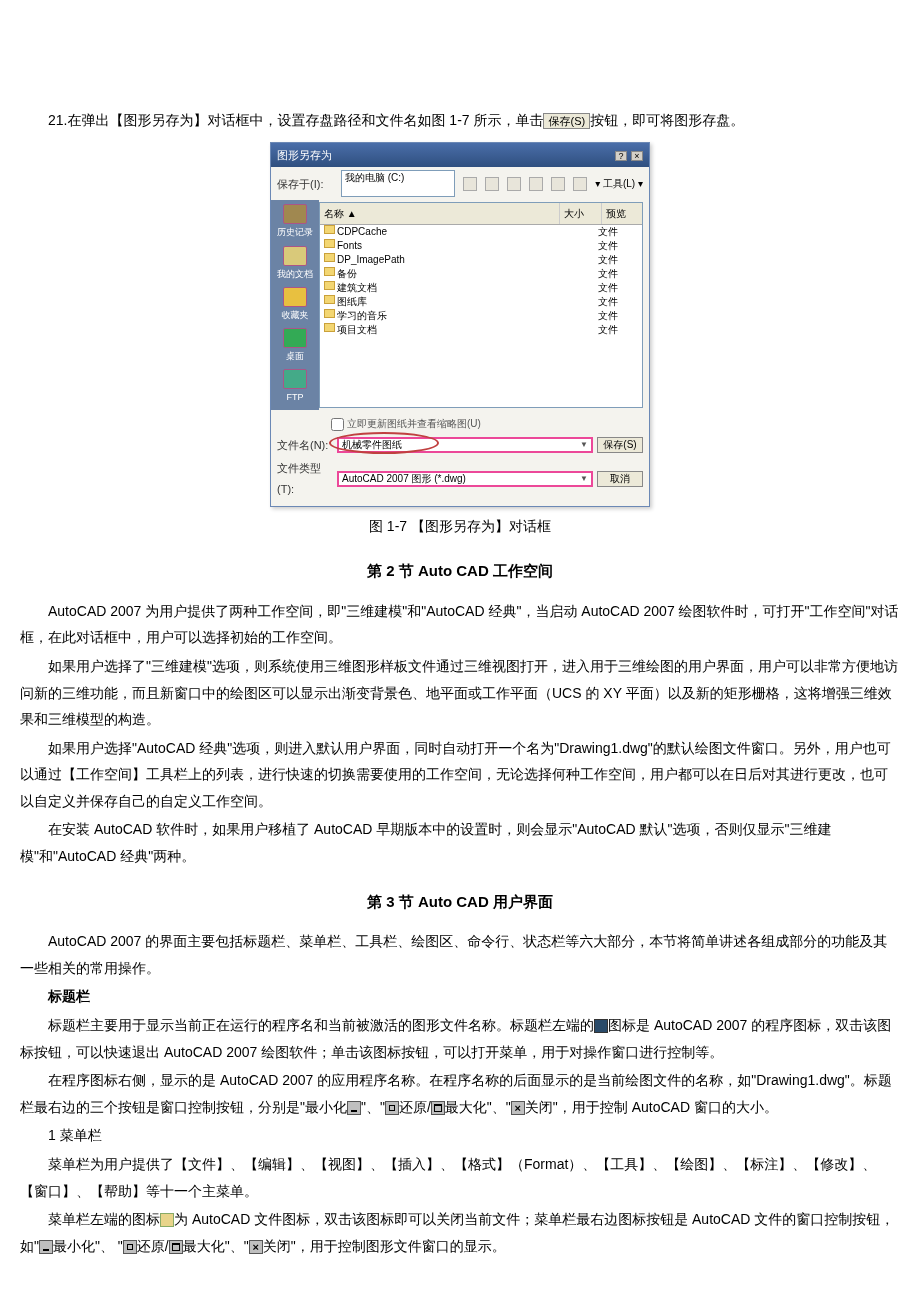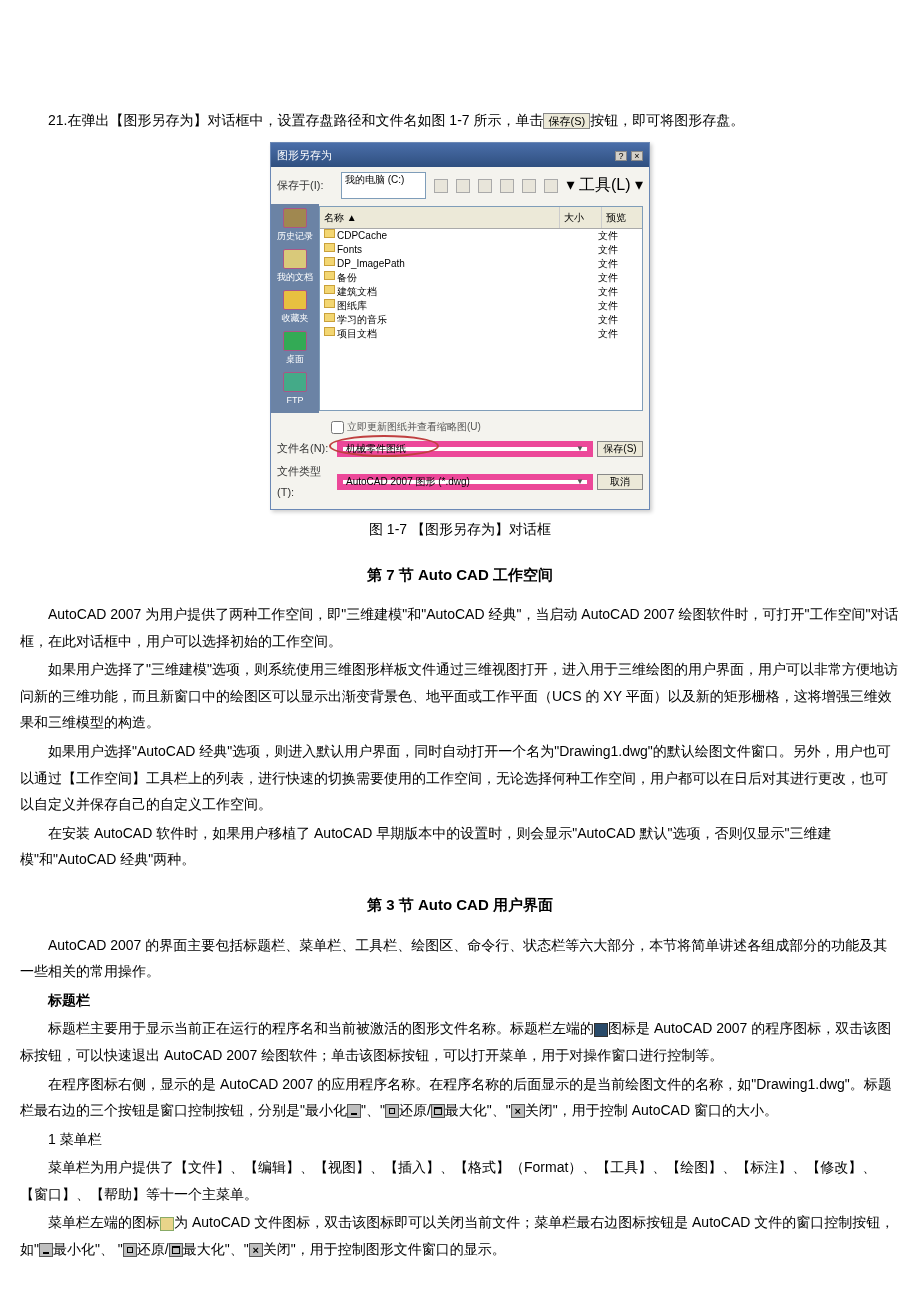--- a/index.html
+++ b/index.html
@@ -103,21 +103,21 @@
   .fp-head span:nth-child(3){ width:40px; padding:1px 4px; }
   .fp-row { display:flex; font-size:10px; padding:0 4px; line-height:14px; }
   .fp-row .fname { flex:1; display:flex; gap:2px; }
   .fp-row .ficon { width:11px; height:9px; background:#f3d672; border:1px solid #caa13a; display:inline-block; }
   .fp-row .fsize { width:42px; }
   .fp-row .ftype { width:40px; }
   .dlg-bottom { padding:4px 6px 6px 6px; }
   .chk { font-size:10px; color:#555; padding-left:54px; margin-bottom:2px; }
   .chk input { vertical-align:middle; margin-right:3px; }
   .dlg-brow { display:flex; align-items:center; gap:4px; margin-top:2px; position:relative; }
-  .dlg-brow .field { flex:1; height:16px; border:6px solid #ec4899; background:#fff; padding:0 3px; font-size:10px; line-height:14px; display:flex; align-items:center; justify-content:space-between; }
+  .dlg-brow .field { flex:1; height:16px; border:2px solid #ec4899; background:#fff; padding:0 3px; font-size:10px; line-height:14px; display:flex; align-items:center; justify-content:space-between; }
   .dlg-brow .field .arrow { font-size:8px; color:#555; }
   .dlg-btn { width:46px; height:16px; border:1px solid #888; background:#ece9d8; font-size:10px; text-align:center; line-height:14px; }
   .oval {
     position:absolute; left:52px; top:-3px; width:110px; height:22px;
     border:2px solid #c04040; border-radius:50%;
     pointer-events:none;
   }
 </style>
 </head>
 <body>
@@ -139,21 +139,21 @@
       </div>
       <div class="dlg-row">
         <span class="dlg-label">保存于(I):</span>
         <span class="dlg-select">我的电脑 (C:)</span>
         <span class="dlg-tool"></span>
         <span class="dlg-tool"></span>
         <span class="dlg-tool"></span>
         <span class="dlg-tool"></span>
         <span class="dlg-tool"></span>
         <span class="dlg-tool"></span>
-        <span style="font-size:16px;">▾ 工具(L) ▾</span>
+        <span style="font-size:10px;">▾ 工具(L) ▾</span>
       </div>
       <div class="dlg-body">
         <div class="places">
           <div class="place">
               <div class="picon"></div>
               <span>历史记录</span>
             </div>
           <div class="place">
               <div class="picon"></div>
               <span>我的文档</span>
@@ -243,21 +243,21 @@
               <span class="arrow">▼</span>
             </span>
           <span class="dlg-btn">取消</span>
         </div>
       </div>
     </div>
   </div>
 
   <p class="caption">图 1-7  【图形另存为】对话框</p>
 
-  <p class="section-title">第 7 节    Auto CAD 工作空间</p>
+  <p class="section-title">第 2 节    Auto CAD 工作空间</p>
 
   <p>AutoCAD 2007 为用户提供了两种工作空间，即"三维建模"和"AutoCAD 经典"，当启动 AutoCAD 2007 绘图软件时，可打开"工作空间"对话框，在此对话框中，用户可以选择初始的工作空间。</p>
   <p>如果用户选择了"三维建模"选项，则系统使用三维图形样板文件通过三维视图打开，进入用于三维绘图的用户界面，用户可以非常方便地访问新的三维功能，而且新窗口中的绘图区可以显示出渐变背景色、地平面或工作平面（UCS 的 XY 平面）以及新的矩形栅格，这将增强三维效果和三维模型的构造。</p>
   <p>如果用户选择"AutoCAD 经典"选项，则进入默认用户界面，同时自动打开一个名为"Drawing1.dwg"的默认绘图文件窗口。另外，用户也可以通过【工作空间】工具栏上的列表，进行快速的切换需要使用的工作空间，无论选择何种工作空间，用户都可以在日后对其进行更改，也可以自定义并保存自己的自定义工作空间。</p>
   <p>在安装 AutoCAD 软件时，如果用户移植了 AutoCAD 早期版本中的设置时，则会显示"AutoCAD 默认"选项，否则仅显示"三维建模"和"AutoCAD 经典"两种。</p>
 
   <p class="section-title">第 3 节    Auto CAD 用户界面</p>
 
   <p>AutoCAD 2007 的界面主要包括标题栏、菜单栏、工具栏、绘图区、命令行、状态栏等六大部分，本节将简单讲述各组成部分的功能及其一些相关的常用操作。</p>
   <p class="bold">标题栏</p>

